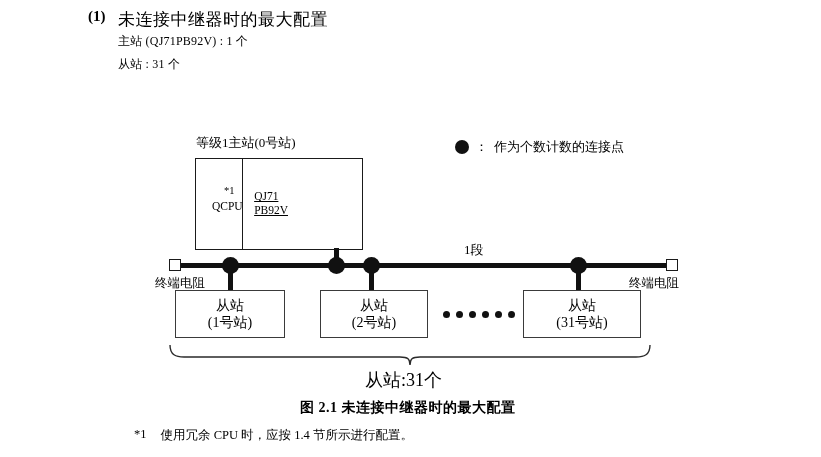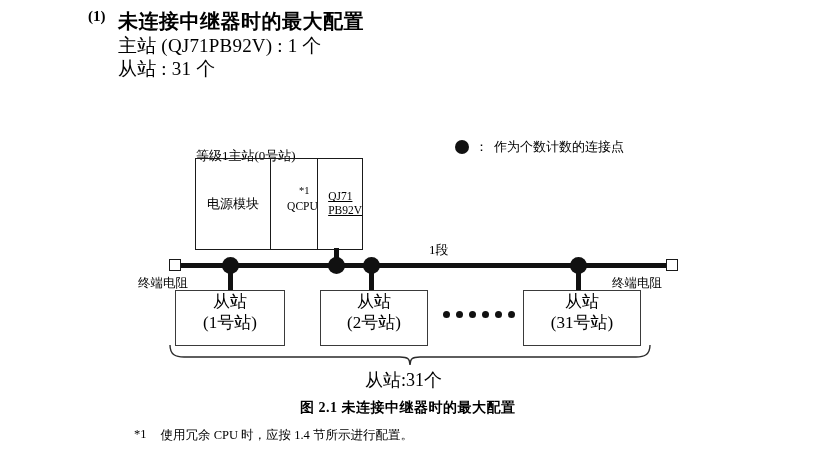--- a/index.html
+++ b/index.html
@@ -19,27 +19,27 @@
 
   
   #heading-number {
     left: 88px; top: 8px;
     font-size: 15px;
     font-weight: bold;
     letter-spacing: 0px;
   }
   #heading-title {
     left: 118px; top: 8px;
-    font-size: 20px;
-    font-weight: bold;
+    font-size: 17px;
+    font-weight: normal;
     letter-spacing: 0.5px;
   }
   .spec-line {
     left: 118px;
-    font-size: 19px;
+    font-size: 12px;
     letter-spacing: 0.2px;
     font-family: Liberation Serif, serif;
   }
   #spec-master { top: 33px; }
   #spec-slave  { top: 56px; }
 
   
   #legend {
     left: 455px; top: 138px;
     display: flex;
@@ -51,21 +51,21 @@
     width: 14px; height: 14px;
     border-radius: 50%;
     background: #111111;
     display: inline-block;
   }
   #legend-colon { font-size: 13px; }
   #legend-text  { font-size: 13px; text-align: right; }
 
   
   #master-caption {
-    left: 196px; top: 147px;
+    left: 196px; top: 134px;
     font-size: 13px;
     white-space: nowrap;
   }
   #master-rack {
     left: 195px; top: 158px;
     width: 168px; height: 92px;
     border: 1.4px solid #1a1a1a;
     box-sizing: border-box;
     display: flex;
   }
@@ -114,38 +114,39 @@
     background: #111111;
   }
 
   
   #bus-line {
     left: 178px; top: 263px;
     width: 495px; height: 5px;
     background: #111111;
   }
   #segment-label {
-    left: 429px; top: 241px;
+    left: 464px; top: 241px;
     font-size: 13px;
   }
 
   
   .term-square {
     width: 12px; height: 12px;
     border: 1.6px solid #1a1a1a;
     background: #ffffff;
     box-sizing: border-box;
     top: 259px;
   }
   #term-square-left  { left: 169px; }
   #term-square-right { left: 666px; }
   .term-label {
     font-size: 12.5px;
     top: 275px;
     white-space: nowrap;
+    margin-left: 17px;
   }
   #term-label-left  { left: 138px; }
   #term-label-right { left: 612px; }
 
   
   .bus-node {
     width: 17px; height: 17px;
     border-radius: 50%;
     background: #111111;
     top: 257px;
@@ -161,28 +162,29 @@
     background: #111111;
     top: 266px;
   }
   #drop-slave1  { left: 228px; }
   #drop-slave2  { left: 369px; }
   #drop-slave31 { left: 576px; }
 
   
   .slave-box {
     top: 290px;
-    height: 56px;
+    height: 48px;
     border: 1.3px solid #3a3a3a;
     box-sizing: border-box;
     background: #ffffff;
     display: flex;
     flex-direction: column;
     align-items: center;
-    font-size: 17px;
+    justify-content: center;
+    font-size: 14px;
     line-height: 1.25;
   }
   #slave-box-1  { left: 175px; width: 110px; }
   #slave-box-2  { left: 320px; width: 108px; }
   #slave-box-31 { left: 523px; width: 118px; }
 
   
   #ellipsis-dots {
     left: 443px; top: 311px;
     display: flex;
@@ -233,23 +235,20 @@
 
 <div class="abs" id="legend">
   <span id="legend-dot"></span>
   <span id="legend-colon">：</span>
   <span id="legend-text">作为个数计数的连接点</span>
 </div>
 
 <div class="abs" id="master-caption">等级1主站(0号站)</div>
 
 <div class="abs" id="master-rack">
-  <div class="rack-slot" id="slot-power">
-    <span>电源模块</span>
-  </div>
   <div class="rack-slot" id="slot-cpu">
     <span id="slot-cpu-note">*1</span>
     <span id="slot-cpu-label">QCPU</span>
   </div>
   <div class="rack-slot" id="slot-module">
     <span id="slot-module-label">
       <span>QJ71</span><br>
       <span>PB92V</span>
     </span>
   </div>

